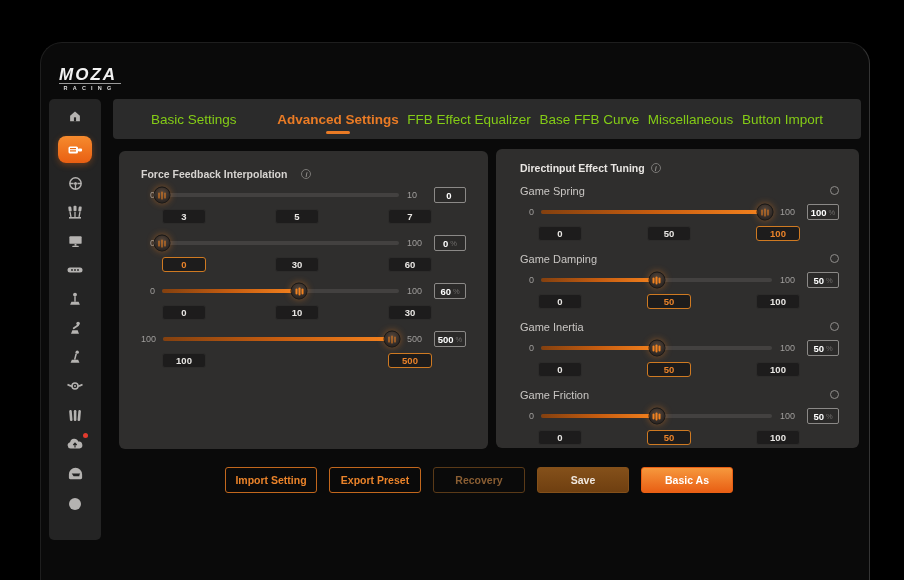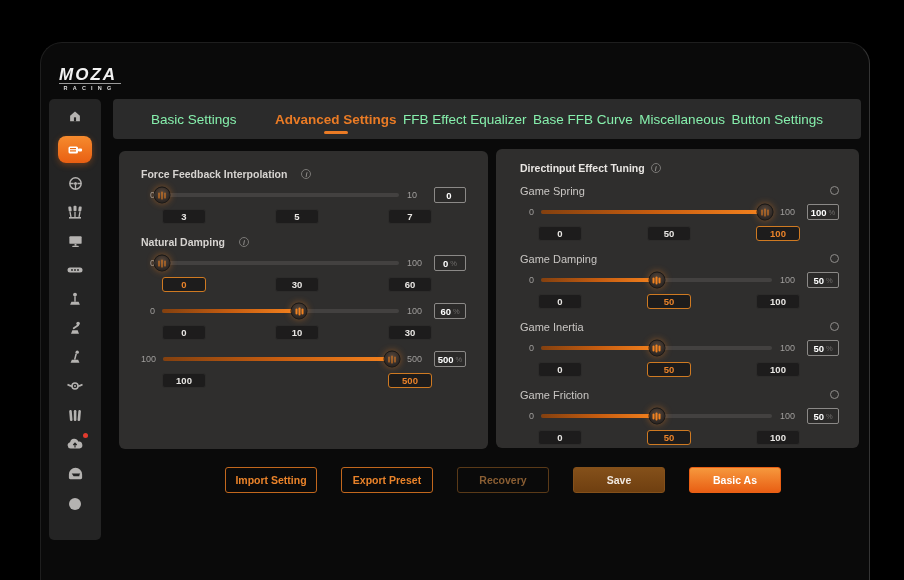--- a/index.html
+++ b/index.html
@@ -13,21 +13,21 @@
   
   .sidebar{position:absolute;left:8px;top:56px;width:52px;height:441px;background:#242424;border-radius:5px;
     display:flex;flex-direction:column;align-items:center;padding-top:8px;box-sizing:border-box;gap:11px;overflow:hidden;}
   .side-item{width:34px;height:18px;display:flex;align-items:center;justify-content:center;flex:0 0 auto;}
   .side-item svg{display:block;}
   .side-item.active{background:linear-gradient(180deg,#f68b2e,#e95f12);border-radius:8px;height:27px;box-shadow:0 2px 6px rgba(240,110,20,.35);}
   .badge-dot{position:absolute;width:5px;height:5px;border-radius:50%;}
   
   .navbar{position:absolute;left:72px;top:56px;width:748px;height:40px;background:#2b2b2b;border-radius:4px;
     display:flex;align-items:center;justify-content:space-between;padding:0 38px;box-sizing:border-box;}
-  .tab{position:relative;font-size:13.5px;color:#86efac;cursor:pointer;white-space:nowrap;}
+  .tab{position:relative;font-size:13.5px;color:#84cc16;cursor:pointer;white-space:nowrap;}
   .tab.active{color:#ea7b25;font-weight:700;margin-left:32px;}
   .tab.active::after{content:"";position:absolute;left:50%;transform:translateX(-50%);bottom:-7px;width:24px;height:3px;border-radius:2px;background:#ea7b25;}
   
   .panel{position:absolute;background:#2f2e2d;border-radius:6px;box-sizing:border-box;}
   .panel.left{left:78px;top:108px;width:369px;height:298px;padding:16px 22px 0 22px;}
   .panel.right{left:455px;top:106px;width:363px;height:299px;padding:12px 20px 0 24px;}
   .panel-title-row{display:flex;align-items:center;gap:6px;height:13px;margin-bottom:10px;}
   .panel-title{font-size:10.5px;font-weight:700;color:#e9e6e3;}
   .sec{margin-bottom:11px;}
   .sec-head{display:flex;align-items:center;gap:14px;height:13px;margin-bottom:7px;}
@@ -49,21 +49,21 @@
   .value-box{width:32px;height:16px;margin-left:7px;background:#2b2a29;border:1px solid #8b8987;border-radius:2px;
     display:flex;align-items:center;justify-content:center;gap:2px;box-sizing:border-box;cursor:text;}
   .value-box .val{font-size:9.5px;font-weight:700;color:#fff;}
   .value-box .unit{font-size:7.5px;color:#6f6d6b;}
   .preset-row{display:flex;justify-content:space-between;margin-left:21px;width:270px;}
   .panel.right .preset-row{margin-left:18px;width:262px;}
   .preset{width:44px;height:15px;background:#1d1c1c;border:1px solid #2c2b2a;border-radius:3px;color:#e9e7e4;
     font-size:9.5px;font-weight:700;font-family:inherit;line-height:13px;padding:0;cursor:pointer;}
   .preset.selected{border-color:#cf7a22;color:#ea832a;}
   
-  .footer{position:absolute;left:173px;top:424px;display:flex;gap:24px;padding-left:11px;}
+  .footer{position:absolute;left:173px;top:424px;display:flex;gap:12px;padding-left:11px;}
   .fbtn{width:92px;height:26px;border-radius:3px;font-size:10.5px;font-weight:700;font-family:inherit;cursor:pointer;
     display:flex;align-items:center;justify-content:center;box-sizing:border-box;padding:0;}
   .fbtn.outline{background:transparent;border:1px solid #c2671d;color:#ea832a;}
   .fbtn.outline-disabled{background:transparent;border:1px solid #5a3a18;color:#8a5e33;}
   .fbtn.filled-dark{background:linear-gradient(180deg,#84501a,#6f3f10);border:1px solid #84501a;color:#f0e8e0;}
   .fbtn.filled-bright{background:linear-gradient(180deg,#f6983d,#e95f14);border:1px solid #e95f14;color:#fff;}
 </style>
 </head>
 <body>
 
@@ -174,21 +174,21 @@
         </svg>
     </div>
   </div>
 
   <div class="navbar">
     <div class="tab">Basic Settings</div>
     <div class="tab active">Advanced Settings</div>
     <div class="tab">FFB Effect Equalizer</div>
     <div class="tab">Base FFB Curve</div>
     <div class="tab">Miscellaneous</div>
-    <div class="tab">Button Settings</div>
+    <div class="tab">Button Import</div>
   </div>
 
   <div class="panel left">
 
     <div class="sec">
       <div class="sec-head">
         <span class="sec-label">Force Feedback Interpolation</span>
         <span class="info-icon">i</span>
       </div>
       <div class="slider-row">
@@ -208,24 +208,20 @@
         </div>
       </div>
       <div class="preset-row">
         <button class="preset">3</button>
         <button class="preset">5</button>
         <button class="preset">7</button>
       </div>
     </div>
 
     <div class="sec">
-      <div class="sec-head">
-        <span class="sec-label">Natural Damping</span>
-        <span class="info-icon">i</span>
-      </div>
       <div class="slider-row">
         <span class="min-label">0</span>
         <div class="track">
           <div class="fill" style="width: 0%;"></div>
           <div class="handle" style="left: 0%;">
               <i></i>
               <i></i>
               <i></i>
             </div>
         </div>

